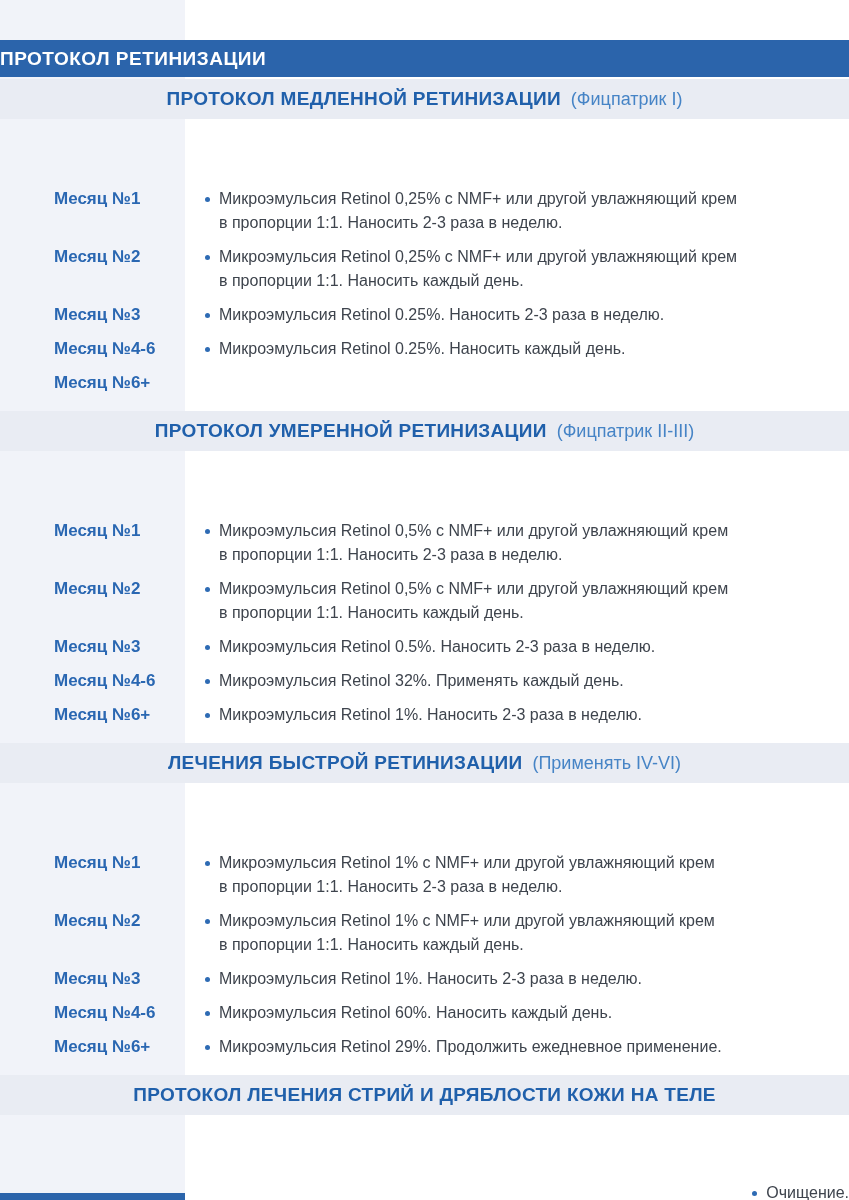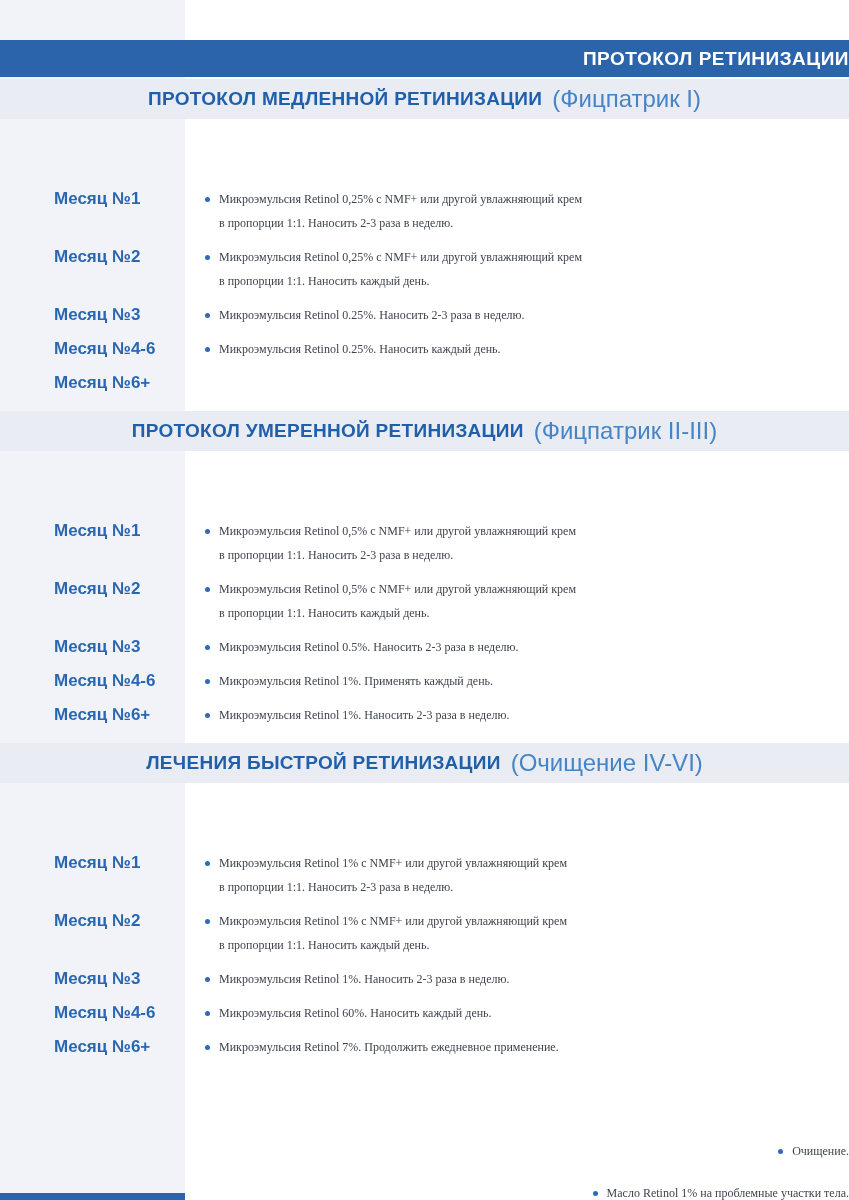--- a/index.html
+++ b/index.html
@@ -20,21 +20,21 @@
   .bottom-bar {
     position:absolute; left:0; bottom:0;
     width:185px; height:7px;
     background:#2b64ab;
   }
   .content { position:relative; }
   .title-bar {
     margin-top:40px;
     height:37px;
     background:#2b64ab;
-    display:flex; align-items:center; justify-content:flex-end;
+    display:flex; align-items:center; justify-content:flex-start;
   }
   .title-bar h1 {
     margin:0;
     color:#ffffff;
     font-size:19px;
     font-weight:bold;
     letter-spacing:0.5px;
   }
   .section-band {
     margin-top:2px;
@@ -45,21 +45,21 @@
     white-space:nowrap;
   }
   .h-strong {
     color:#2060ab;
     font-size:19px;
     font-weight:bold;
     letter-spacing:0.3px;
   }
   .h-note {
     color:#4684c6;
-    font-size:24px;
+    font-size:18px;
     font-weight:normal;
   }
   .rows {
     display:flex; flex-direction:column;
     gap:10px;
     padding:28px 0 14px 0;
     margin-top:40px;
   }
   .protocol-section:last-child .rows {
     padding-top:26px;
@@ -85,24 +85,23 @@
     flex:0 0 auto;
     width:5px; height:5px;
     margin:10px 9px 0 0;
     border-radius:50%;
     background:#2e6bb4;
   }
   .text {
     margin:0;
     max-width:600px;
     color:#3e444d;
-    font-size:12px;
+    font-size:16px;
     line-height:24px;
     white-space:pre-line;
-    font-family:Liberation Serif, serif;
   }
 </style>
 </head>
 <body>
 
 <div class="page">
   <div class="left-strip"></div>
   <div class="bottom-bar"></div>
 
   <div class="content">
@@ -186,38 +185,38 @@
     <div class="item">
       <span class="dot"></span>
       <p class="text">Микроэмульсия Retinol 0.5%. Наносить 2-3 раза в неделю.</p>
     </div>
   </div>
 
   <div class="row">
     <div class="month">Месяц №4-6</div>
     <div class="item">
       <span class="dot"></span>
-      <p class="text">Микроэмульсия Retinol 1%. Применять каждый день.</p>
+      <p class="text">Микроэмульсия Retinol 32%. Применять каждый день.</p>
     </div>
   </div>
 
   <div class="row">
     <div class="month">Месяц №6+</div>
     <div class="item">
       <span class="dot"></span>
       <p class="text">Микроэмульсия Retinol 1%. Наносить 2-3 раза в неделю.</p>
     </div>
   </div>
 </div>
   </section>
 
   <section class="protocol-section">
     <div class="section-band">
       <span class="h-strong">ЛЕЧЕНИЯ БЫСТРОЙ РЕТИНИЗАЦИИ</span>
-      <span class="h-note">(Очищение IV-VI)</span>
+      <span class="h-note">(Применять IV-VI)</span>
     </div>
     <div class="rows">
   <div class="row">
     <div class="month">Месяц №1</div>
     <div class="item">
       <span class="dot"></span>
       <p class="text">Микроэмульсия Retinol 1% с NMF+ или другой увлажняющий крем
 в пропорции 1:1. Наносить 2-3 раза в неделю.</p>
     </div>
   </div>
@@ -244,27 +243,31 @@
     <div class="item">
       <span class="dot"></span>
       <p class="text">Микроэмульсия Retinol 60%. Наносить каждый день.</p>
     </div>
   </div>
 
   <div class="row">
     <div class="month">Месяц №6+</div>
     <div class="item">
       <span class="dot"></span>
-      <p class="text">Микроэмульсия Retinol 7%. Продолжить ежедневное применение.</p>
-    </div>
-  </div>
-</div>
-  </section>
-
-  <section class="protocol-section">
+      <p class="text">Микроэмульсия Retinol 29%. Продолжить ежедневное применение.</p>
+    </div>
+  </div>
+</div>
+  </section>
+
+  <section class="protocol-section">
+    <div class="section-band">
+      <span class="h-strong">ПРОТОКОЛ ЛЕЧЕНИЯ СТРИЙ И ДРЯБЛОСТИ КОЖИ НА ТЕЛЕ</span>
+
+    </div>
     <div class="rows">
   <div class="row">
     <div class="month"></div>
     <div class="item">
       <span class="dot"></span>
       <p class="text">Очищение.</p>
     </div>
   </div>
 
   <div class="row">

